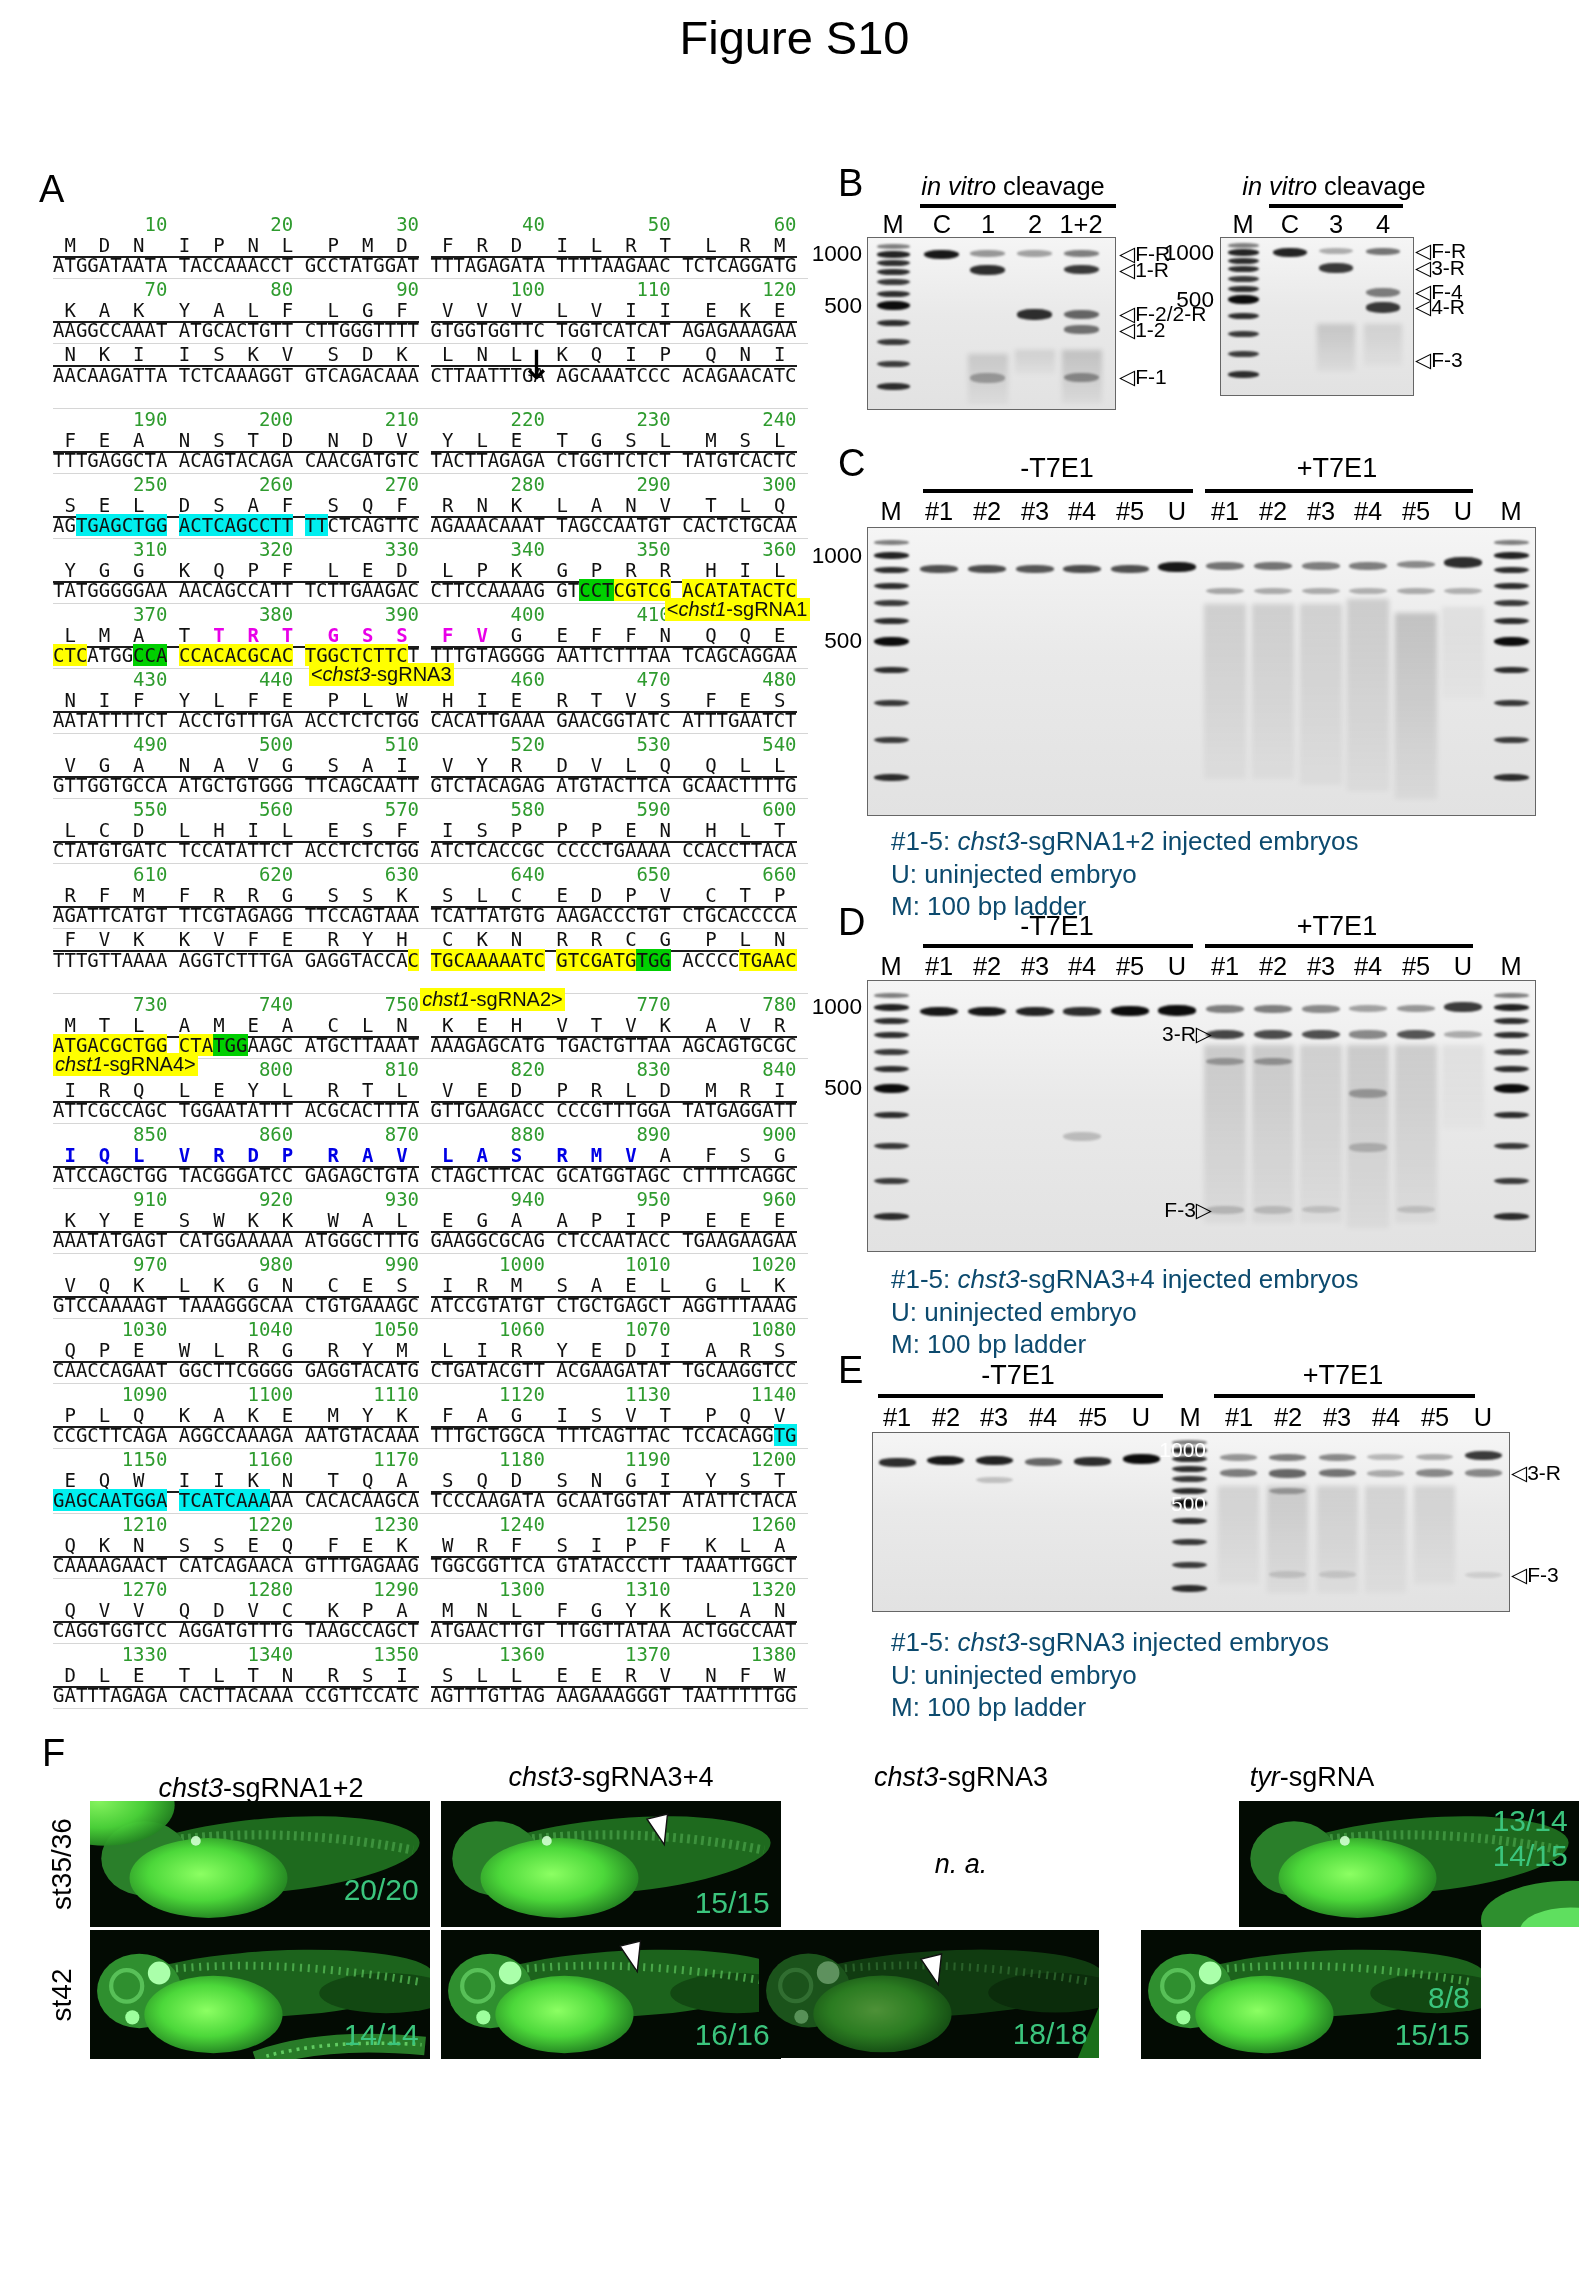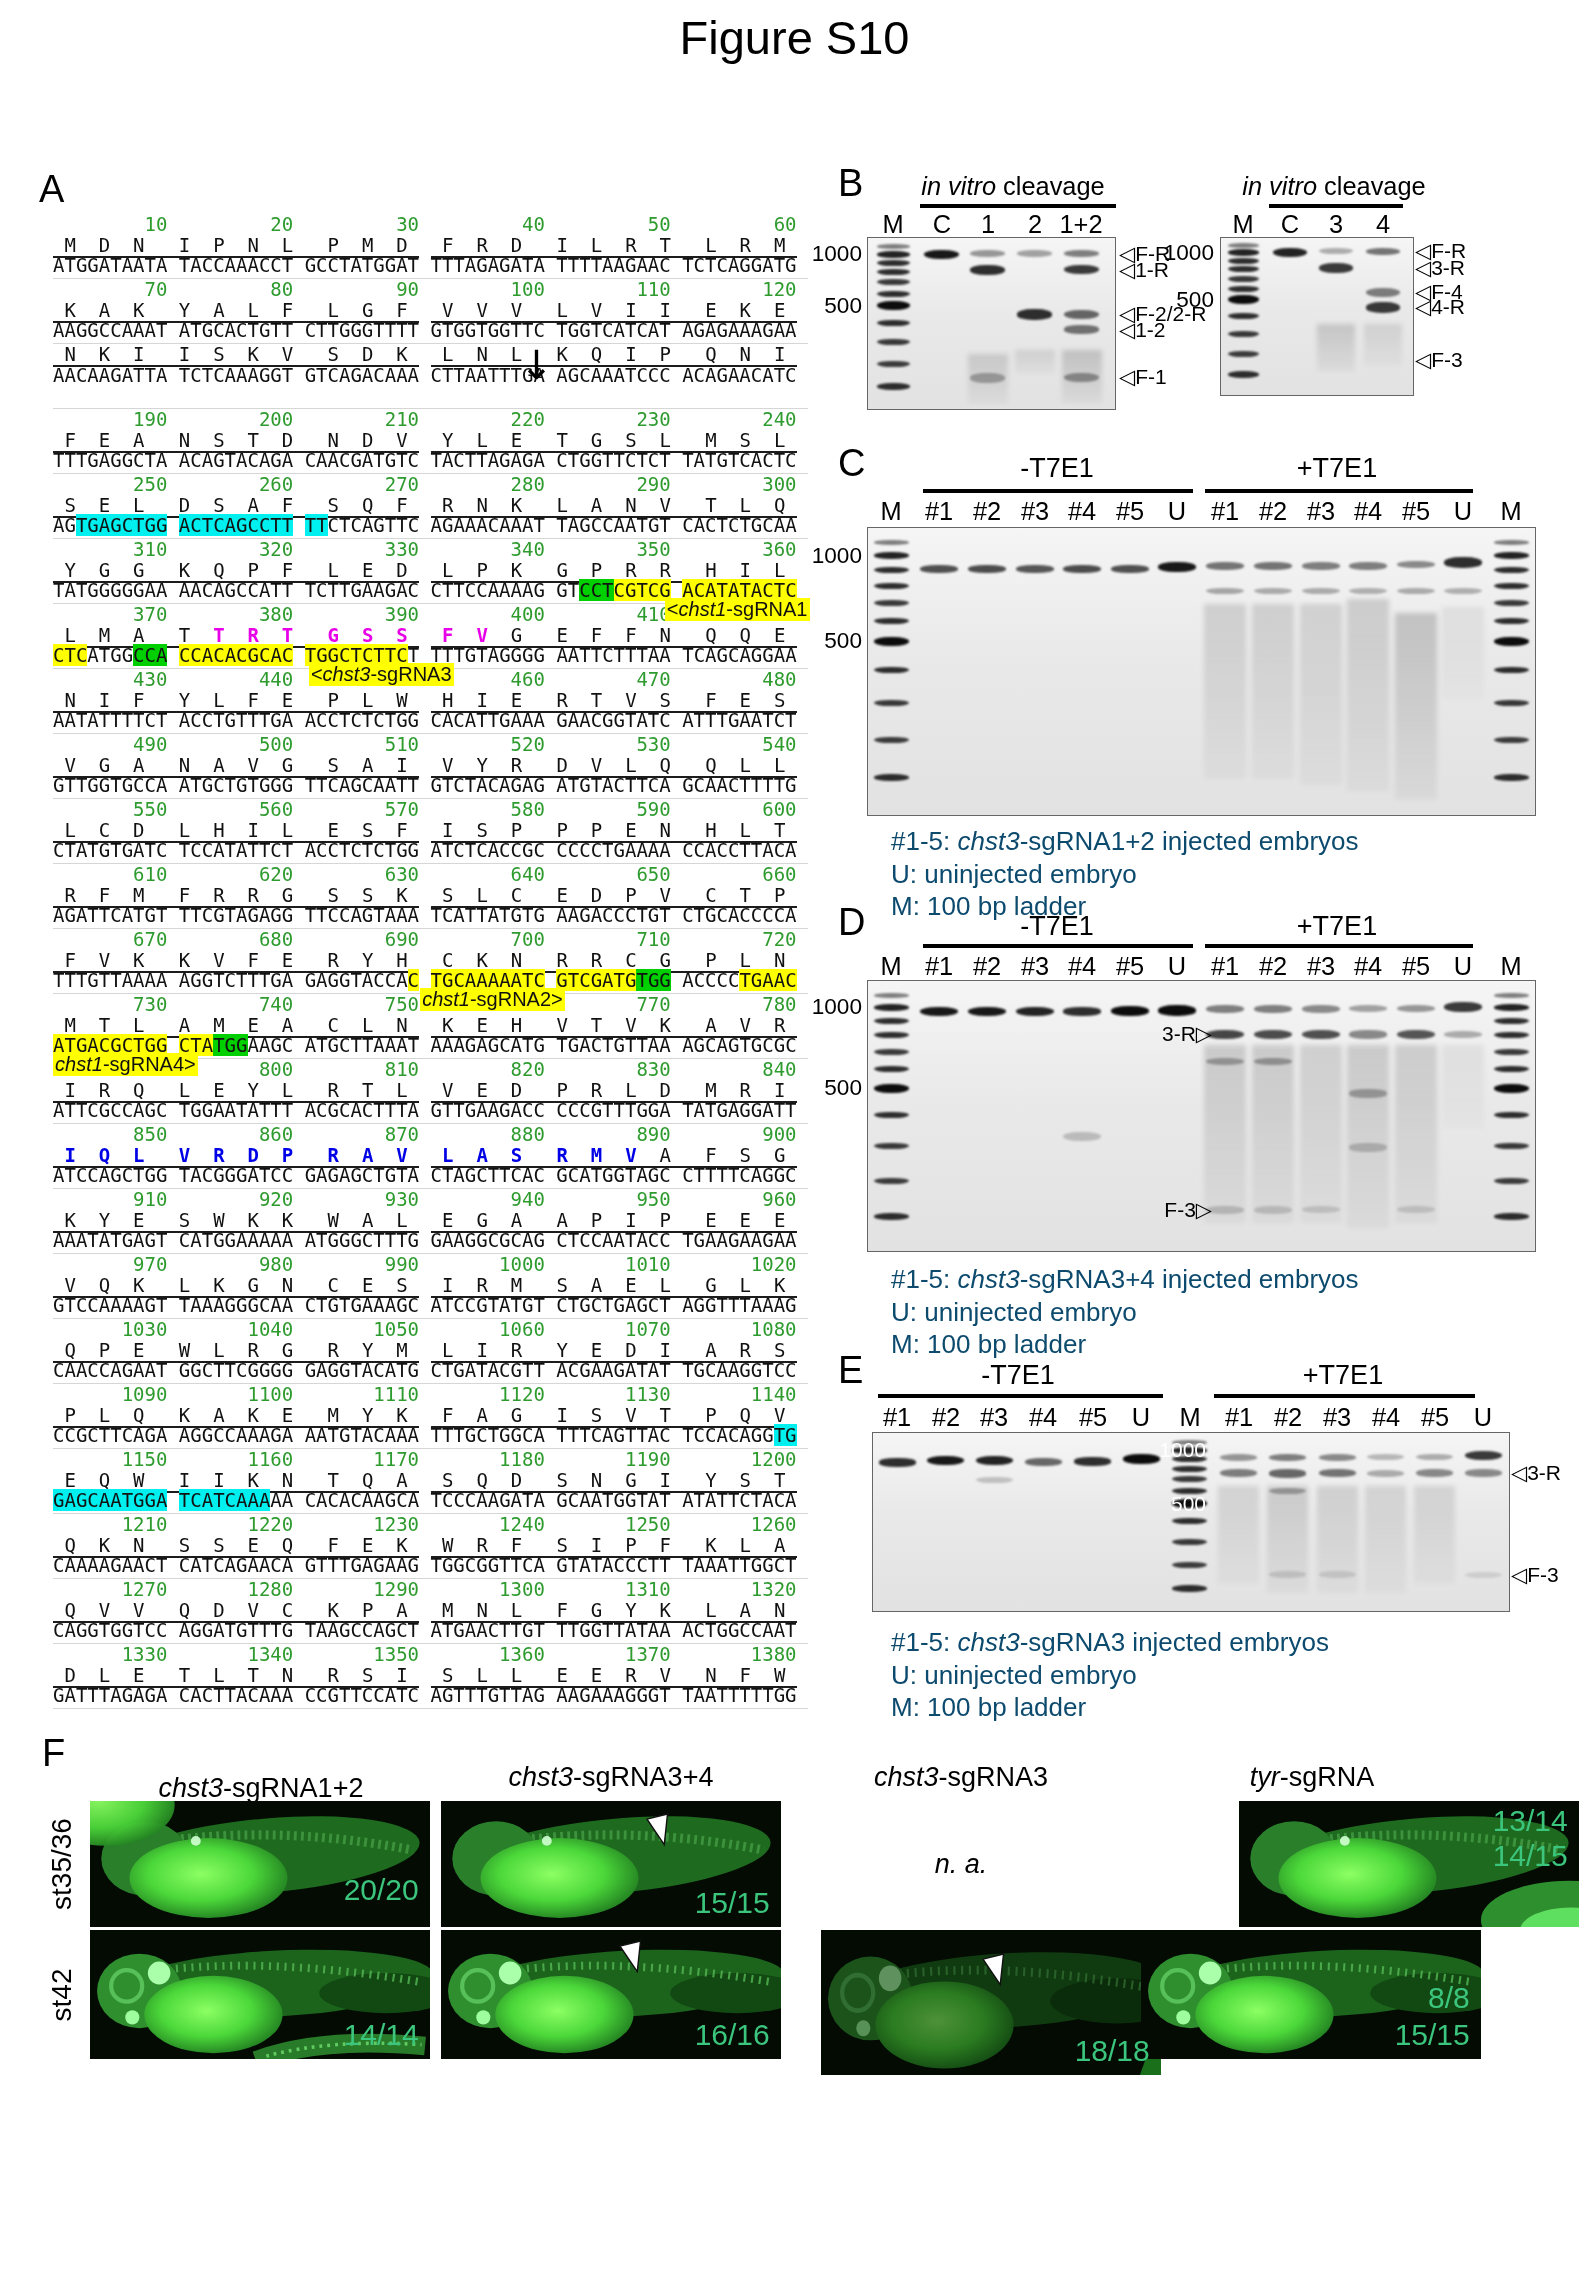--- a/index.html
+++ b/index.html
@@ -106,21 +106,20 @@
         <div class="sline nums">       550        560        570        580        590        600 </div>
         <div class="sline aas"><span class="u"> L </span><span class="u"> C </span><span class="u"> D </span><span class="u">  L </span><span class="u"> H </span><span class="u"> I </span><span class="u"> L  </span><span class="u"> E </span><span class="u"> S </span><span class="u"> F </span> <span class="u"> I </span><span class="u"> S </span><span class="u"> P </span><span class="u">  P </span><span class="u"> P </span><span class="u"> E </span><span class="u"> N  </span><span class="u"> H </span><span class="u"> L </span><span class="u"> T </span></div>
         <div class="sline dnas">CTATGTGATC TCCATATTCT ACCTCTCTGG ATCTCACCGC CCCCTGAAAA CCACCTTACA</div>
       </div>
       <div class="sblock">
         <div class="sline nums">       610        620        630        640        650        660 </div>
         <div class="sline aas"><span class="u"> R </span><span class="u"> F </span><span class="u"> M </span><span class="u">  F </span><span class="u"> R </span><span class="u"> R </span><span class="u"> G  </span><span class="u"> S </span><span class="u"> S </span><span class="u"> K </span> <span class="u"> S </span><span class="u"> L </span><span class="u"> C </span><span class="u">  E </span><span class="u"> D </span><span class="u"> P </span><span class="u"> V  </span><span class="u"> C </span><span class="u"> T </span><span class="u"> P </span></div>
         <div class="sline dnas">AGATTCATGT TTCGTAGAGG TTCCAGTAAA TCATTATGTG AAGACCCTGT CTGCACCCCA</div>
       </div>
       <div class="sblock">
-        <div class="sline nums">       670        680        690        700        710        720 </div>
         <div class="sline aas"><span class="u"> F </span><span class="u"> V </span><span class="u"> K </span><span class="u">  K </span><span class="u"> V </span><span class="u"> F </span><span class="u"> E  </span><span class="u"> R </span><span class="u"> Y </span><span class="u"> H </span> <span class="u"> C </span><span class="u"> K </span><span class="u"> N </span><span class="u">  R </span><span class="u"> R </span><span class="u"> C </span><span class="u"> G  </span><span class="u"> P </span><span class="u"> L </span><span class="u"> N </span></div>
         <div class="sline dnas">TTTGTTAAAA AGGTCTTTGA GAGGTACCA<span class="hlY">C</span> <span class="hlY">TGCAAAAATC</span> <span class="hlY">GTCGATG</span><span class="hlG">TGG</span> ACCCC<span class="hlY">TGAAC</span></div>
         <div class="seq-tag" style="left: 33ch;"><i>chst1</i>-sgRNA2&gt;</div>
       </div>
       <div class="sblock">
         <div class="sline nums">       730        740        750        760        770        780 </div>
         <div class="sline aas"><span class="u"> M </span><span class="u"> T </span><span class="u"> L </span><span class="u">  A </span><span class="u"> M </span><span class="u"> E </span><span class="u"> A  </span><span class="u"> C </span><span class="u"> L </span><span class="u"> N </span> <span class="u"> K </span><span class="u"> E </span><span class="u"> H </span><span class="u">  V </span><span class="u"> T </span><span class="u"> V </span><span class="u"> K  </span><span class="u"> A </span><span class="u"> V </span><span class="u"> R </span></div>
         <div class="sline dnas"><span class="hlY">ATGACGCTGG</span> <span class="hlY">CTA</span><span class="hlG">TGG</span>AAGC ATGCTTAAAT AAAGAGCATG TGACTGTTAA AGCAGTGCGC</div>
         <div class="seq-tag" style="left: 0ch;"><i>chst1</i>-sgRNA4&gt;</div>
       </div>
@@ -584,21 +583,21 @@
             <circle cx="52" cy="78" r="22" fill="none" stroke="#58c058" stroke-width="6"></circle>
             <circle cx="98" cy="60" r="16" fill="#aaffaa"></circle>
             <circle cx="60" cy="122" r="10" fill="#9dff9d"></circle>
           </g>
         </svg>
         <svg class="farrow" width="31" height="37" style="left: 177px; top: 7.7px;" viewBox="0 0 44 52">
           <polygon points="22,48 7,7 37,7" fill="#ffffff" stroke="#111" stroke-width="2" transform="rotate(-14 22 26)"></polygon>
         </svg>
         <div class="count" style="right: 11.3px; bottom: 7px;">16/16</div>
       </div>
-      <div class="fimg" style="left: 821px; top: 1930px; width: 340px; height: 145px; text-align: center;">
+      <div class="fimg" style="left: 759px; top: 1930px; width: 340px; height: 128px; text-align: center;">
         <svg class="fsvg" viewBox="0 0 482 180" preserveAspectRatio="none">
           <defs>
             <radialGradient id="eg1_2" cx="45%" cy="45%" r="60%">
               <stop offset="0%" stop-color="#8cff63"></stop>
               <stop offset="55%" stop-color="#4cd83a"></stop>
               <stop offset="100%" stop-color="#1f7a1f"></stop>
             </radialGradient>
           </defs>
           <g opacity="0.55">
             <ellipse cx="260" cy="75" rx="228" ry="46" fill="#1c631c" transform="rotate(-3 260 75)"></ellipse>

